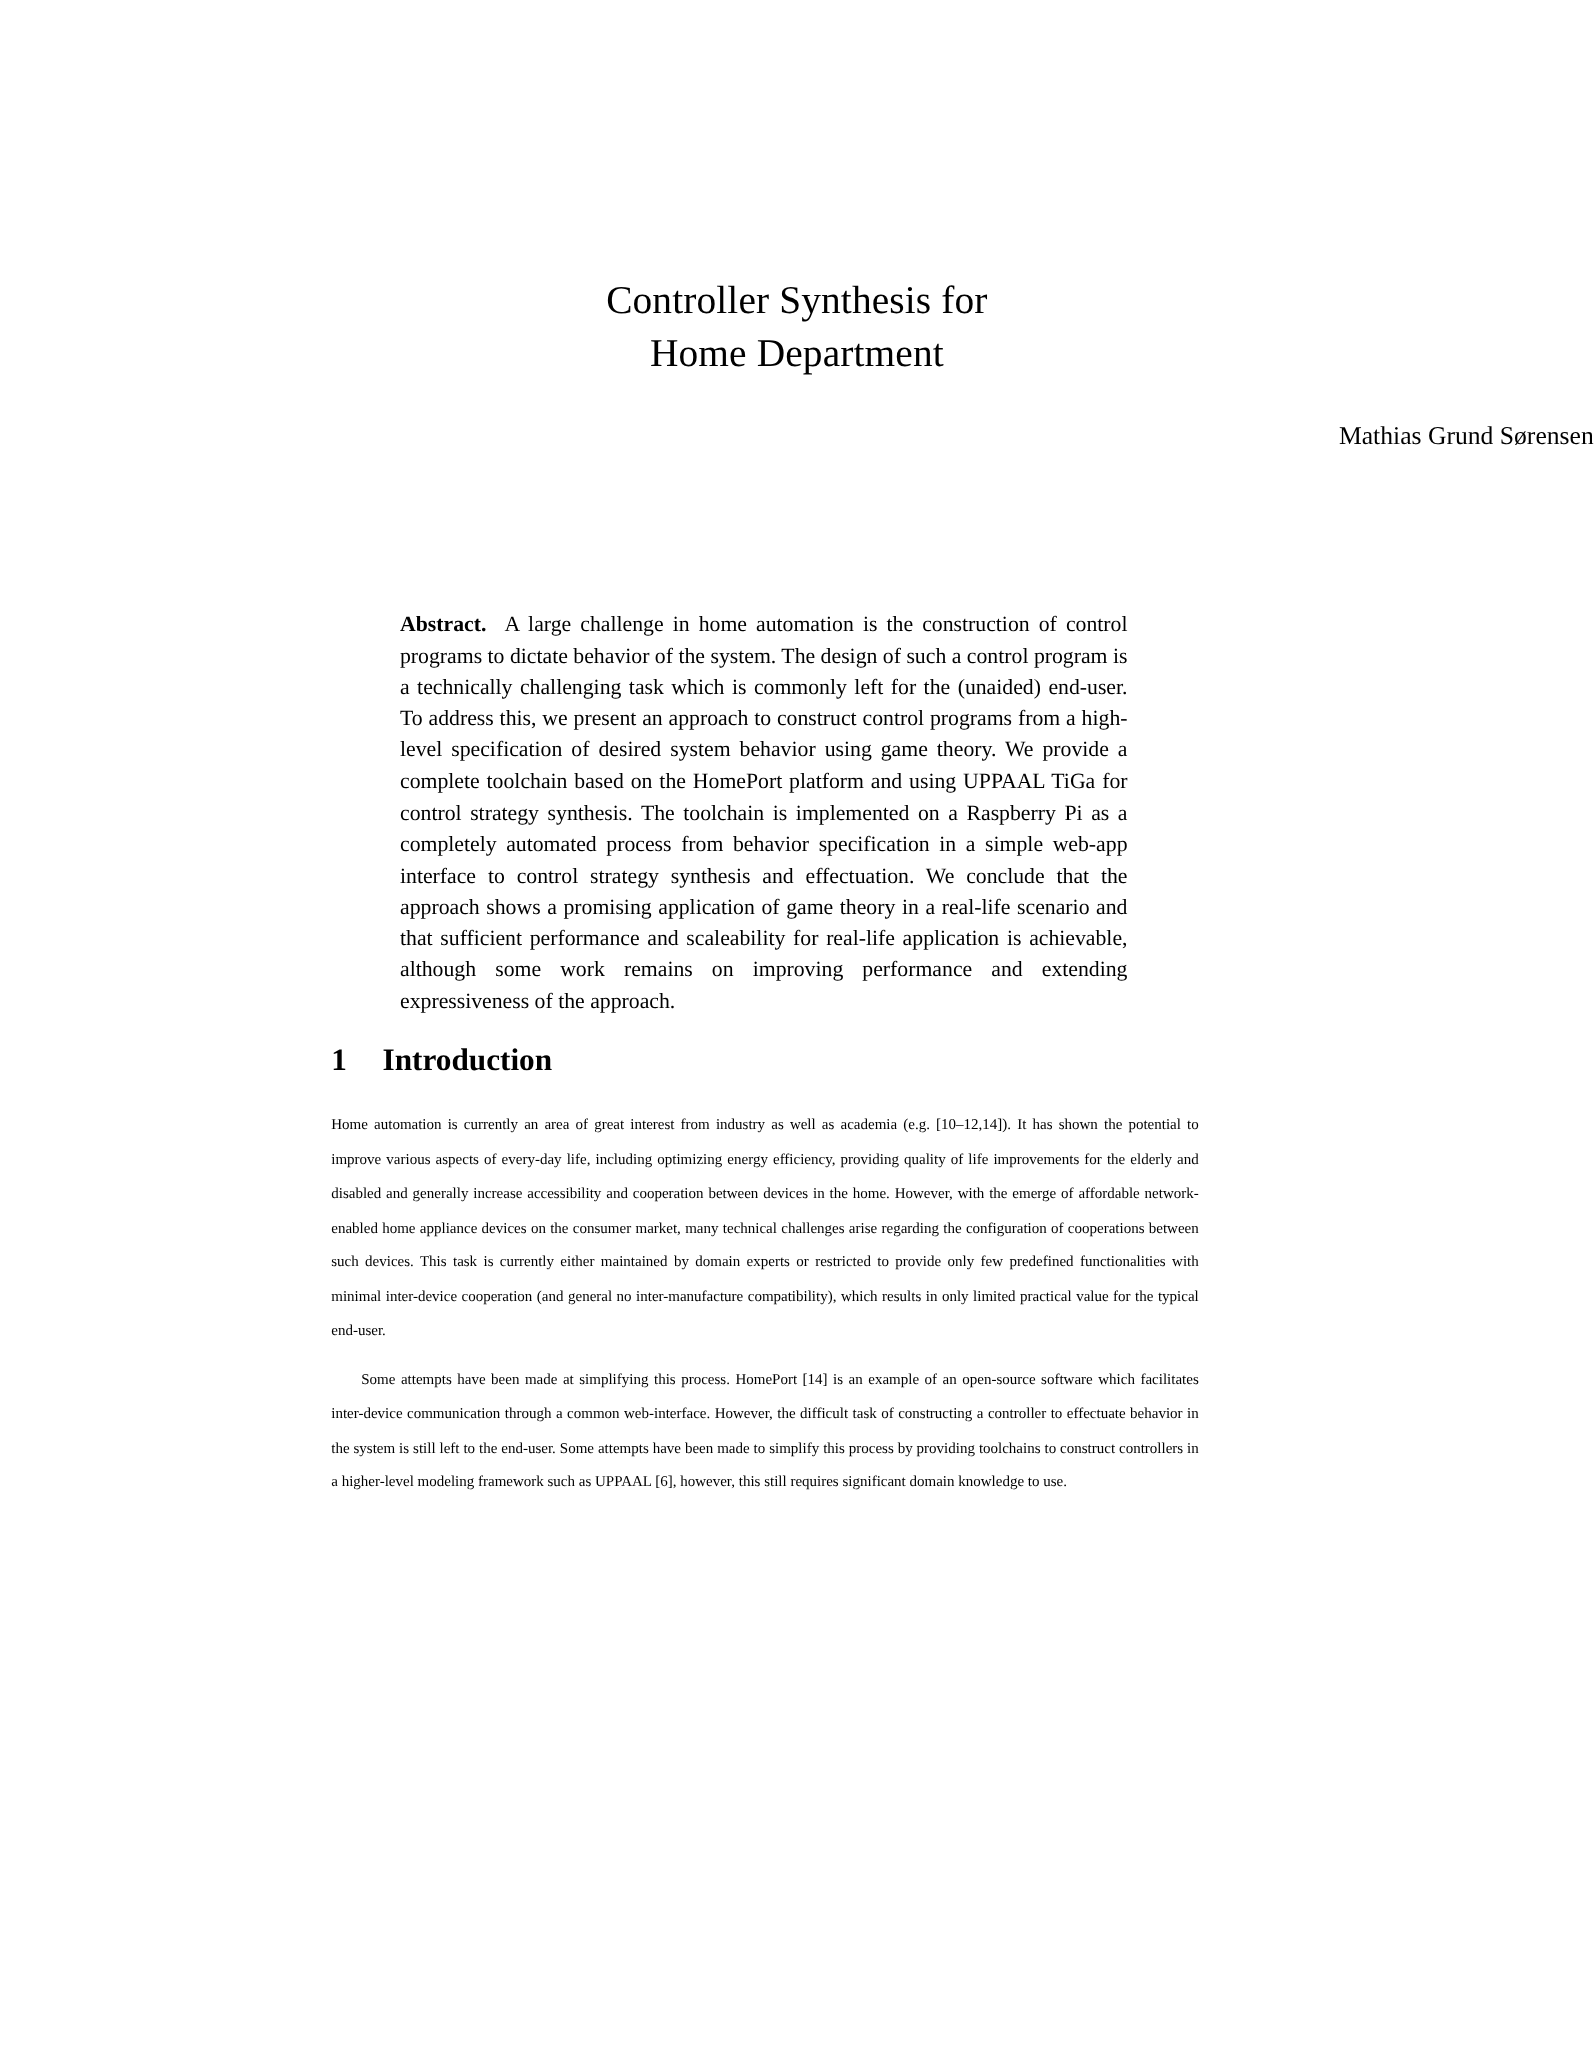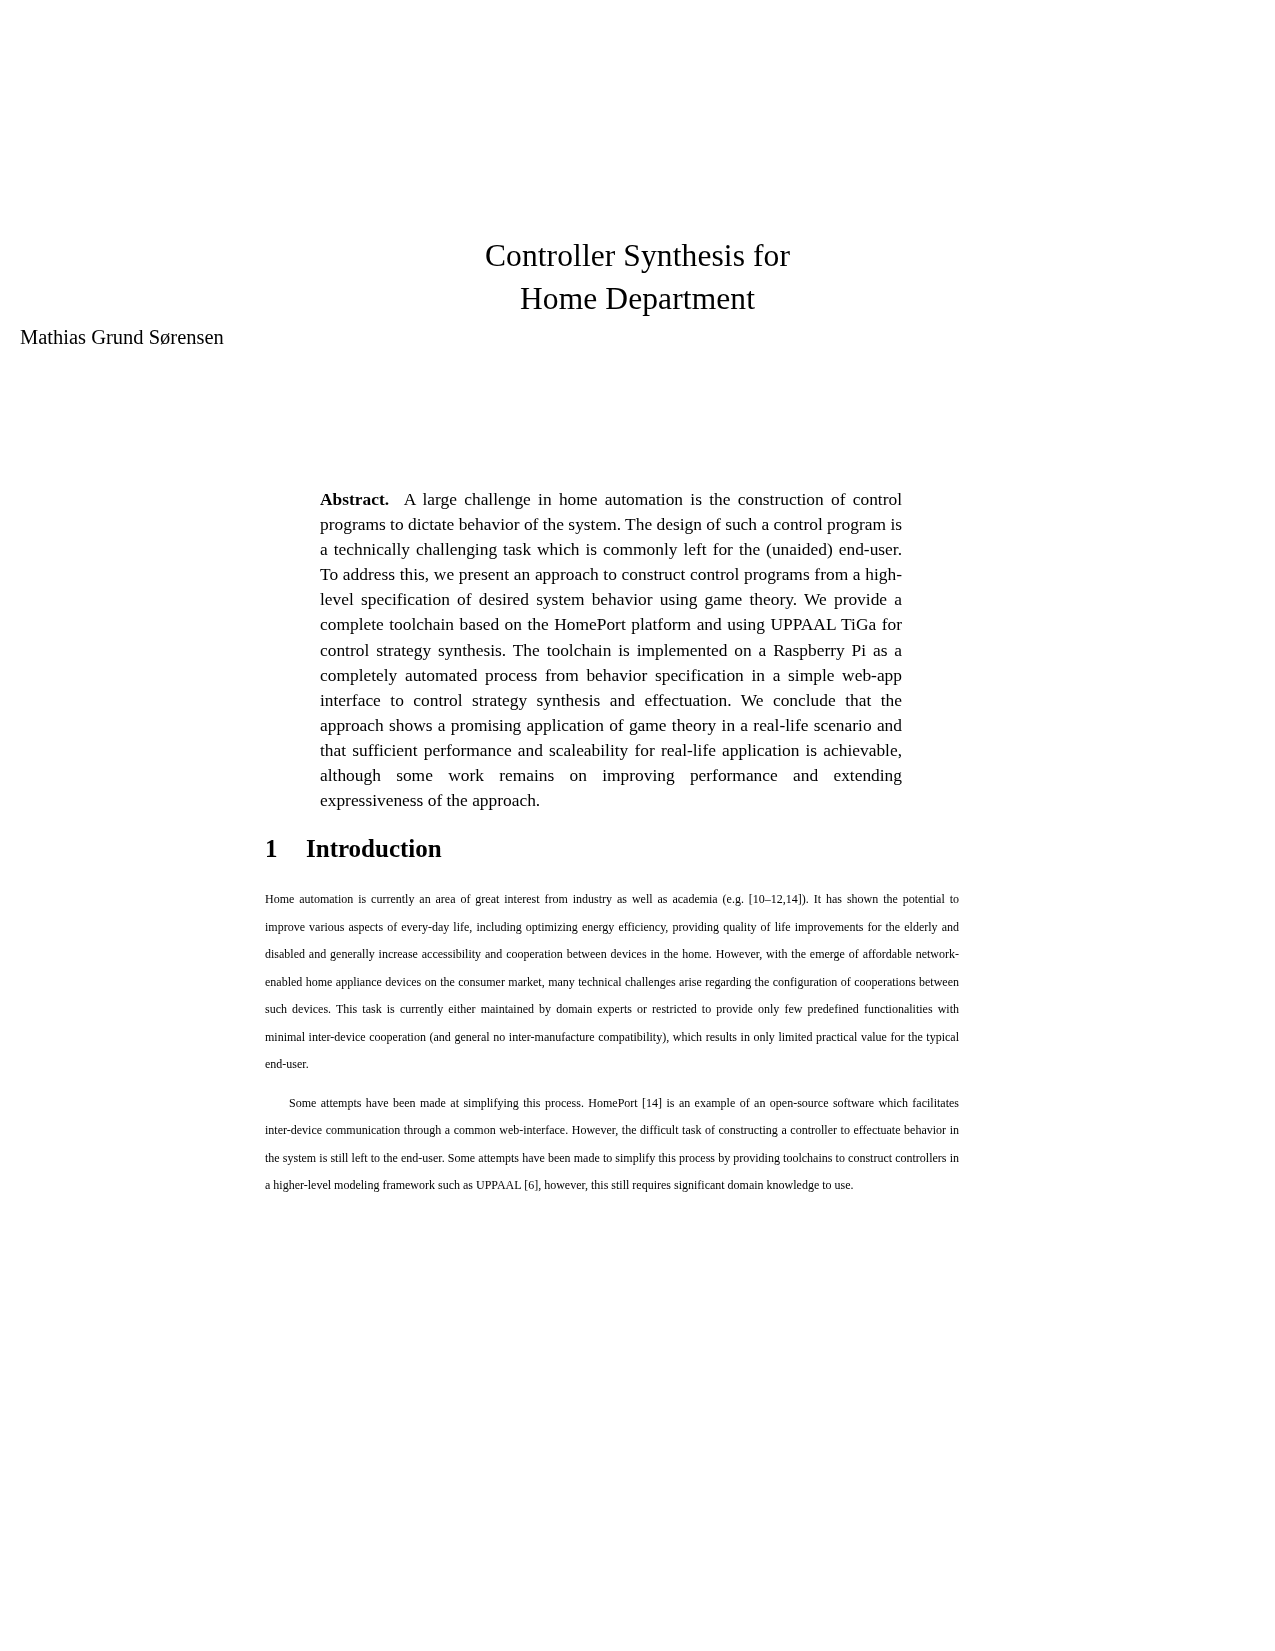--- a/index.html
+++ b/index.html
@@ -27,35 +27,34 @@
     left: 0;
     right: 0;
     top: 218px;
     text-align: center;
   }
   .paper-title {
     font-size: 31.5px;
     line-height: 43px;
     font-weight: normal;
     letter-spacing: 0.1px;
-    margin: 16px;
+    margin: 0;
   }
   .paper-title .tline {
     display: block;
   }
 
   .author {
     position: absolute;
     left: 0;
     right: 0;
-    top: 324px;
-    text-align: left;
+    top: 336px;
+    text-align: right;
     font-size: 20.5px;
     line-height: 27px;
-    margin-left: 20px;
   }
 
   .affiliation {
     position: absolute;
     left: 0;
     right: 0;
     top: 378px;
     text-align: center;
     font-size: 18.5px;
     line-height: 25.5px;

